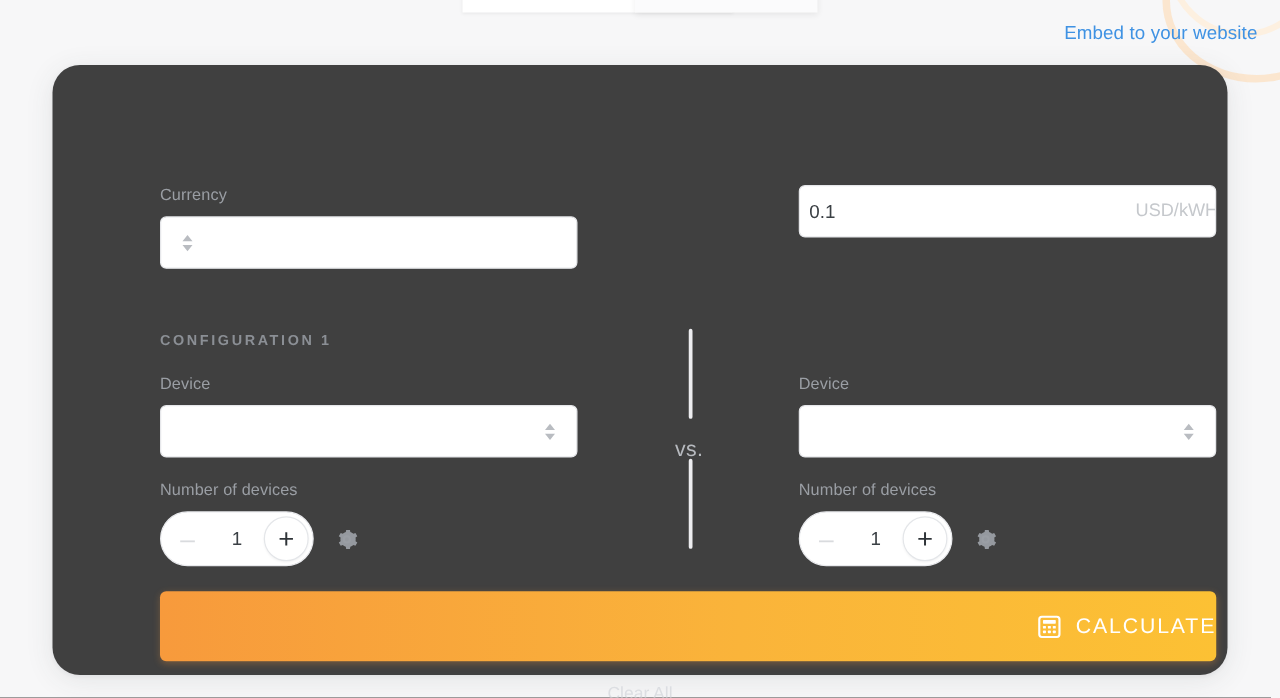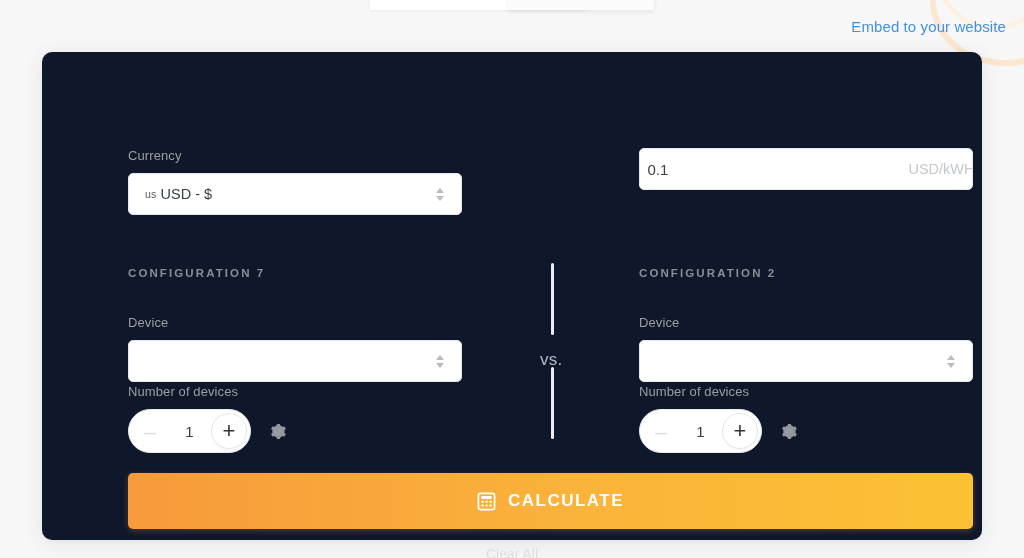--- a/index.html
+++ b/index.html
@@ -59,22 +59,22 @@
     text-decoration: none;
     letter-spacing: .1px;
     white-space: nowrap;
   }
 
   
   .card {
     position: absolute;
     left: 42px; top: 52px;
     width: 940px; height: 488px;
-    background: #0f172a;
-    border-radius: 10px;
+    background: #404040;
+    border-radius: 22px;
     box-shadow: 0 4px 22px rgba(60,64,72,0.10),
                 0 1px 3px rgba(60,64,72,0.05);
   }
 
   .label {
     font-size: 13px;
     color: #9a9ea4;
     font-weight: 400;
     letter-spacing: .1px;
   }
@@ -87,21 +87,21 @@
   }
 
   
   .field { position: absolute; }
 
   .col-left  { left: 86px; width: 334px; }
   .col-right { left: 597px; width: 334px; }
 
   .row-currency { top: 96px; }
   .row-config   { top: 211px; }
-  .row-device   { top: 263px; }
+  .row-device   { top: 247px; }
   .row-count    { top: 332px; }
 
   .field .label { display: block; margin-bottom: 10px; }
 
   
   .select-box {
     position: relative;
     width: 100%;
     height: 42px;
     background: #fff;
@@ -245,26 +245,26 @@
   .calculate {
     position: absolute;
     left: 86px; top: 421px;
     width: 845px; height: 56px;
     border: 0;
     border-radius: 5px;
     background: linear-gradient(90deg, #f79a3c 0%, #fab43a 55%, #fcc134 100%);
     color: #ffffff;
     font-family: "Liberation Sans", sans-serif;
     font-size: 17px;
-    font-weight: 700;
+    font-weight: 400;
     letter-spacing: 1.5px;
     cursor: pointer;
     display: flex;
     align-items: center;
-    justify-content: center;
+    justify-content: flex-end;
     gap: 12px;
     box-shadow: 0 2px 6px rgba(247,154,60,.28);
   }
   .calc-ico { width: 19px; height: 19px; display: block; }
 
   .clear-all {
     position: absolute;
     left: 0; right: 0; top: 494px;
     text-align: center;
     font-size: 14px;
@@ -283,42 +283,41 @@
 <div class="corner-arc-2"></div>
 <div class="corner-arc"></div>
 
 <a href="#" class="embed-link">Embed to your website</a>
 
 <div class="card">
 
   <div class="field col-left row-currency">
     <span class="label">Currency</span>
     <div class="select-box">
-      <span class="select-value"><span class="cc">us</span><span>USD - $</span></span>
       <span class="spinner-ico">
           <i class="up"></i>
           <i class="down"></i>
         </span>
     </div>
   </div>
 
   <div class="field col-right row-currency">
     <div class="input-group">
       <span class="ig-icon">
         <svg class="bolt" viewBox="0 0 12 18" xmlns="http://www.w3.org/2000/svg">
           <path d="M7.4 0 1.2 10.2h3.6L3.9 18 10.8 7.3H7.1L7.4 0Z" fill="#f58634"></path>
         </svg>
       </span>
       <input class="ig-input" type="text" value="0.1" style="">
       <span class="ig-suffix">USD/kWH</span>
     </div>
   </div>
 
   <div class="field col-left row-config">
-    <span class="section-title">CONFIGURATION 7</span>
+    <span class="section-title">CONFIGURATION 1</span>
   </div>
   <div class="field col-left row-device">
     <span class="label">Device</span>
     <div class="select-box">
       <span class="select-value"></span>
       <span class="spinner-ico">
           <i class="up"></i>
           <i class="down"></i>
         </span>
     </div>
@@ -333,23 +332,20 @@
       </div>
       <button class="gear-btn">
         <svg width="19" height="19" viewBox="0 0 20 20" xmlns="http://www.w3.org/2000/svg">
           <path fill="#9a9ea4" d="M10 6.6a3.4 3.4 0 1 0 0 6.8 3.4 3.4 0 0 0 0-6.8Zm0 5.1a1.7 1.7 0 1 1 0-3.4 1.7 1.7 0 0 1 0 3.4Z"></path>
           <path fill="#9a9ea4" d="M17.3 11.5a7.6 7.6 0 0 0 0-3l1.5-1.1-1.6-2.8-1.7.7a7.4 7.4 0 0 0-2.6-1.5L12.6 2H9.4L9.1 3.8a7.4 7.4 0 0 0-2.6 1.5l-1.7-.7-1.6 2.8 1.5 1.1a7.6 7.6 0 0 0 0 3l-1.5 1.1 1.6 2.8 1.7-.7a7.4 7.4 0 0 0 2.6 1.5l.3 1.8h3.2l.3-1.8a7.4 7.4 0 0 0 2.6-1.5l1.7.7 1.6-2.8-1.5-1.1Z" opacity=".95"></path>
         </svg>
       </button>
     </div>
   </div>
 
-  <div class="field col-right row-config">
-    <span class="section-title">CONFIGURATION 2</span>
-  </div>
   <div class="field col-right row-device">
     <span class="label">Device</span>
     <div class="select-box">
       <span class="select-value"></span>
       <span class="spinner-ico">
           <i class="up"></i>
           <i class="down"></i>
         </span>
     </div>
   </div>

